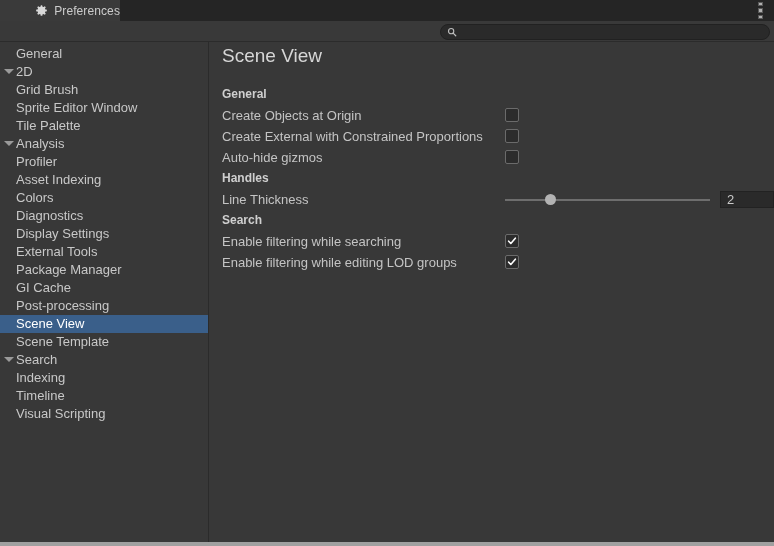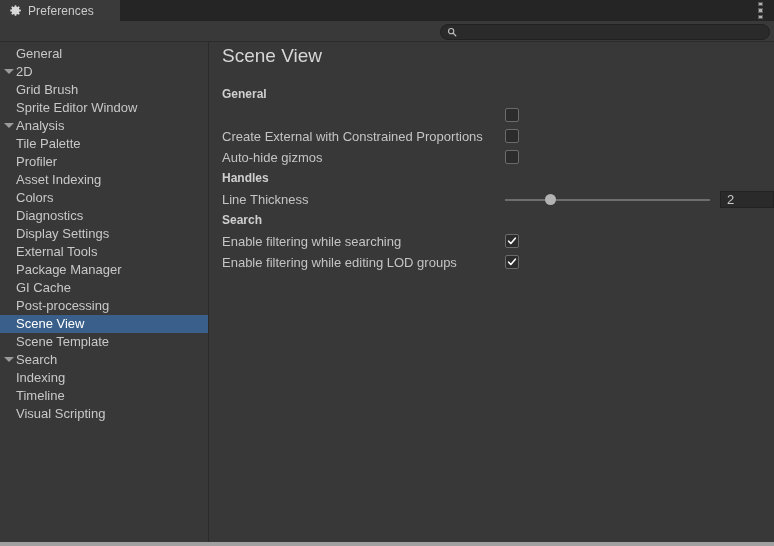--- a/index.html
+++ b/index.html
@@ -33,20 +33,21 @@
   }
   #tab {
     position: absolute;
     left: 0; top: 0;
     width: 120px; height: 21px;
     background: #3a3a3a;
     display: flex;
     align-items: center;
     padding-left: 9px;
     box-sizing: border-box;
+    justify-content: flex-end;
   }
   #tab .gear {
     width: 13px; height: 13px;
     margin-right: 6px;
     flex: 0 0 auto;
     display: block;
   }
   #tab .tab-label {
     font-size: 12px;
     color: #cccccc;
@@ -296,26 +297,26 @@
           <div class="tree-row depth0">
             <span class="twisty"></span>
             <span class="tlabel">2D</span>
           </div>
           <div class="tree-row depth1">
             <span class="tlabel">Grid Brush</span>
           </div>
           <div class="tree-row depth1">
             <span class="tlabel">Sprite Editor Window</span>
           </div>
+          <div class="tree-row depth1">
+            <span class="tlabel">Tile Palette</span>
+          </div>
           <div class="tree-row depth0">
             <span class="twisty"></span>
             <span class="tlabel">Analysis</span>
-          </div>
-          <div class="tree-row depth1">
-            <span class="tlabel">Tile Palette</span>
           </div>
           <div class="tree-row depth1">
             <span class="tlabel">Profiler</span>
           </div>
           <div class="tree-row depth0">
             <span class="tlabel">Asset Indexing</span>
           </div>
           <div class="tree-row depth0">
             <span class="tlabel">Colors</span>
           </div>
@@ -357,20 +358,21 @@
             <span class="tlabel">Visual Scripting</span>
           </div>
         </div>
     </div>
 
     <div id="content">
       <div id="page-title">Scene View</div>
       <div id="settings">
           <div class="sec-header">General</div>
           <div class="row">
+            <span class="rlabel">Create Objects at Origin</span>
             <span class="checkbox"></span>
           </div>
           <div class="row">
             <span class="rlabel">Create External with Constrained Proportions</span>
             <span class="checkbox"></span>
           </div>
           <div class="row">
             <span class="rlabel">Auto-hide gizmos</span>
             <span class="checkbox"></span>
           </div>

